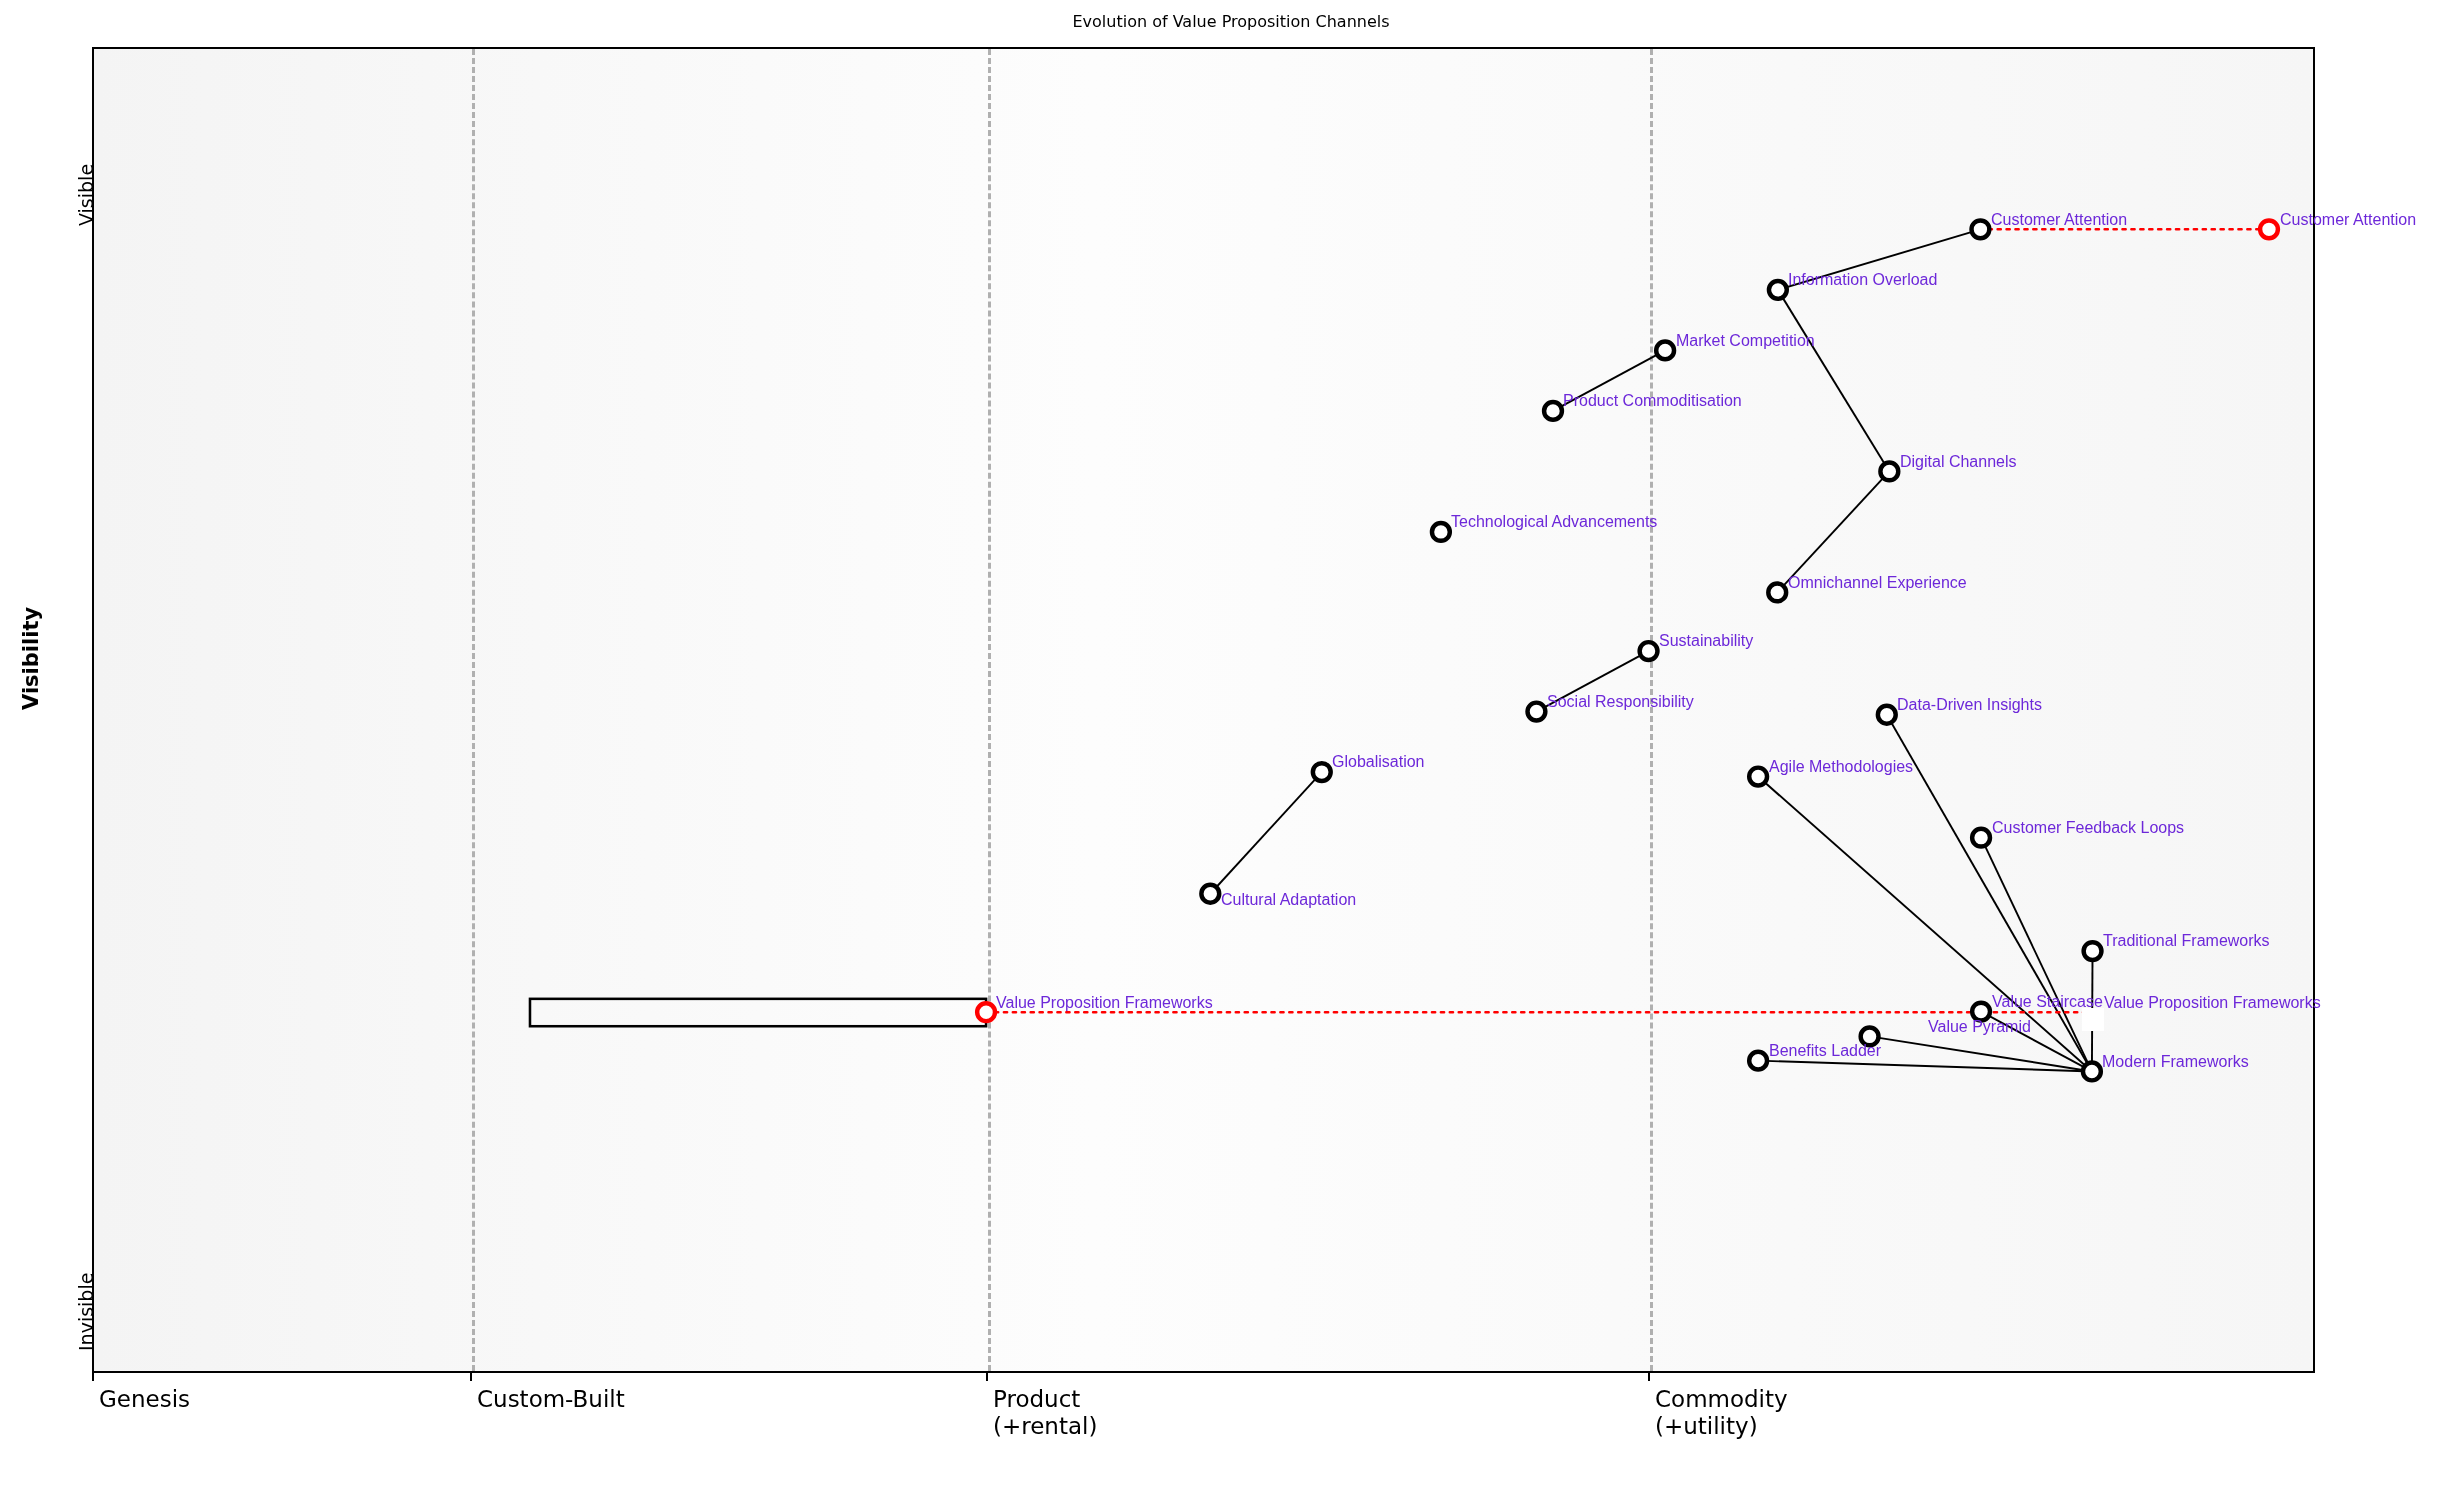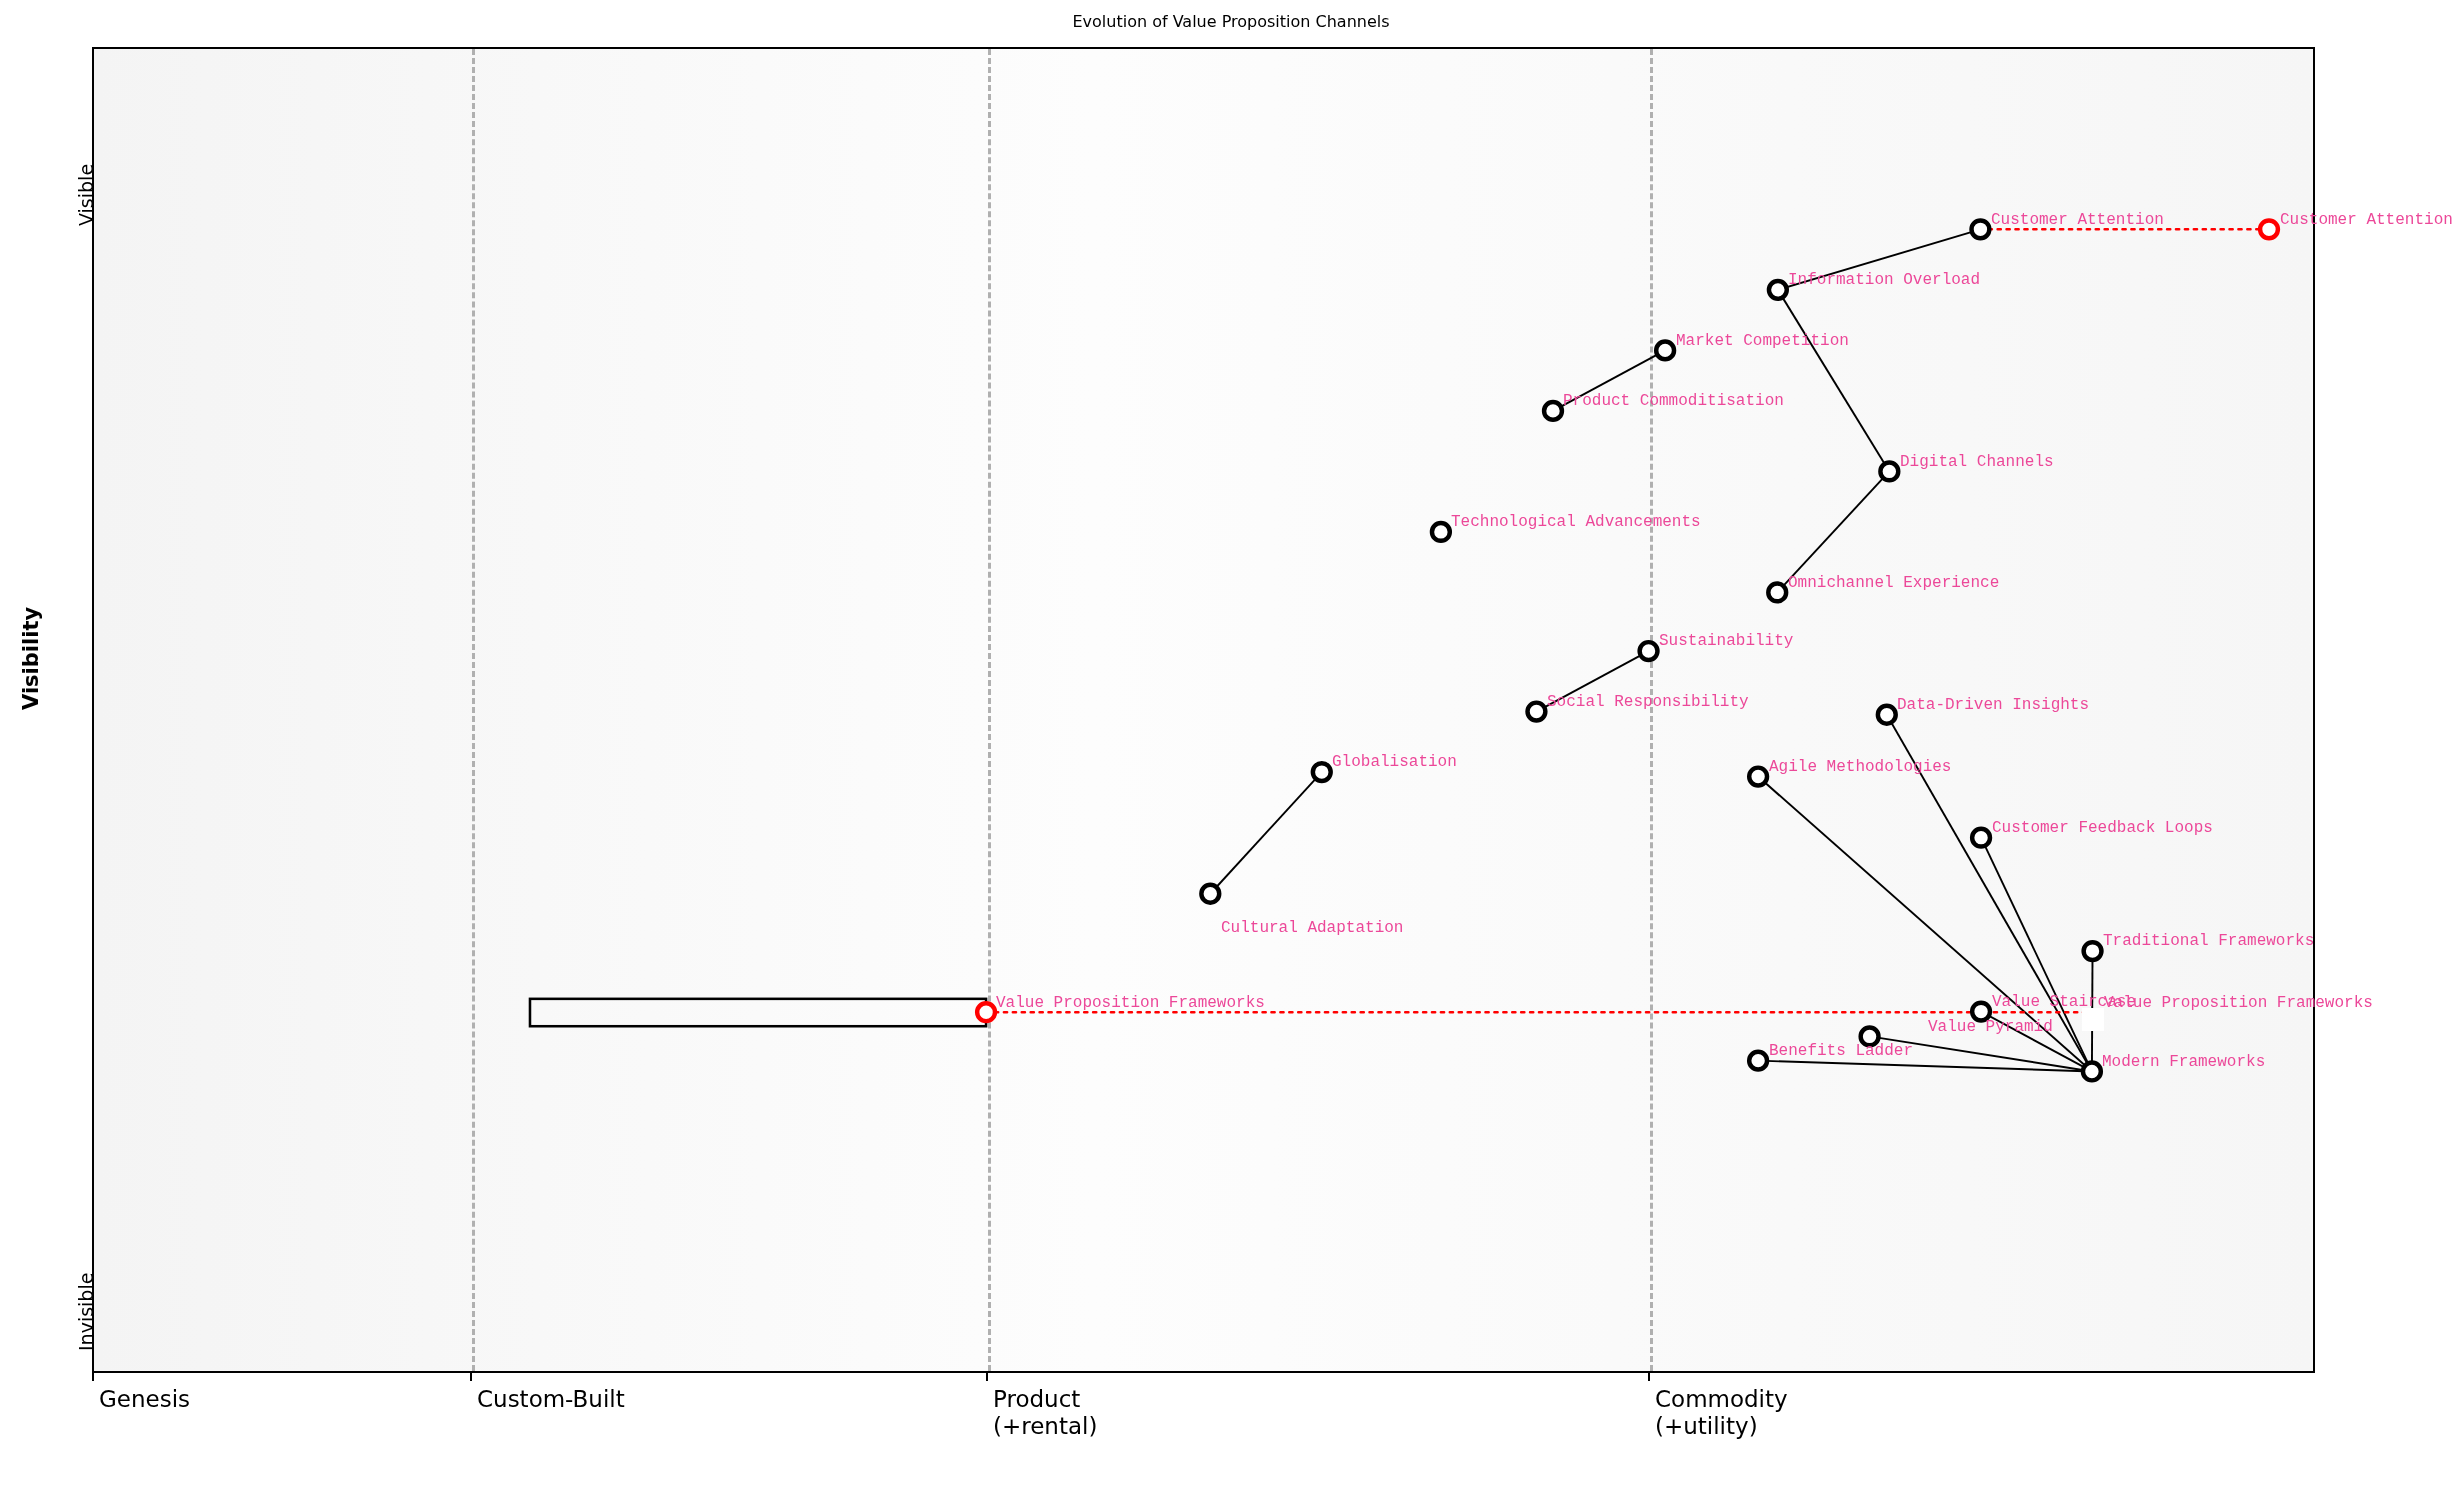--- a/index.html
+++ b/index.html
@@ -60,23 +60,23 @@
   #overlay-svg {
     position: absolute;
     left: 0; top: 0;
     width: 2462px;
     height: 1497px;
     pointer-events: none;
     overflow: visible;
   }
   .node-label {
     position: absolute;
-    font-family: Liberation Mono, monospace;
+    font-family: Liberation Sans, sans-serif;
     font-size: 16px;
-    color: #ec4899;
+    color: #6d28d9;
     white-space: nowrap;
     line-height: 1;
   }
   .y-tick {
     position: absolute;
     font-family: "DejaVu Sans", sans-serif;
     font-size: 19px;
     color: #000000;
     transform-origin: 0 0;
     white-space: nowrap;
@@ -199,21 +199,21 @@
   <div class="node-label" style="left:1563px; top:393px;">Product Commoditisation</div>
   <div class="node-label" style="left:1900px; top:454px;">Digital Channels</div>
   <div class="node-label" style="left:1451px; top:514px;">Technological Advancements</div>
   <div class="node-label" style="left:1788px; top:575px;">Omnichannel Experience</div>
   <div class="node-label" style="left:1659px; top:633px;">Sustainability</div>
   <div class="node-label" style="left:1897px; top:697px;">Data-Driven Insights</div>
   <div class="node-label" style="left:1547px; top:694px;">Social Responsibility</div>
   <div class="node-label" style="left:1769px; top:759px;">Agile Methodologies</div>
   <div class="node-label" style="left:1332px; top:754px;">Globalisation</div>
   <div class="node-label" style="left:1992px; top:820px;">Customer Feedback Loops</div>
-  <div class="node-label" style="left:1221px; top:920px;">Cultural Adaptation</div>
+  <div class="node-label" style="left:1221px; top:892px;">Cultural Adaptation</div>
   <div class="node-label" style="left:2103px; top:933px;">Traditional Frameworks</div>
   <div class="node-label" style="left:996px; top:995px;">Value Proposition Frameworks</div>
   <div class="node-label" style="left:2104px; top:995px;">Value Proposition Frameworks</div>
   <div class="node-label" style="left:1992px; top:994px;">Value Staircase</div>
   <div class="node-label" style="left:1880px; top:1019px;margin-left:48px;">Value Pyramid</div>
   <div class="node-label" style="left:1769px; top:1043px;">Benefits Ladder</div>
   <div class="node-label" style="left:2102px; top:1054px;">Modern Frameworks</div>
 
   <div class="y-tick" style="left:75px; top:226px; transform: rotate(-90deg);">Visible</div>
   <div class="y-tick" style="left:75px; top:1351px; transform: rotate(-90deg);">Invisible</div>

